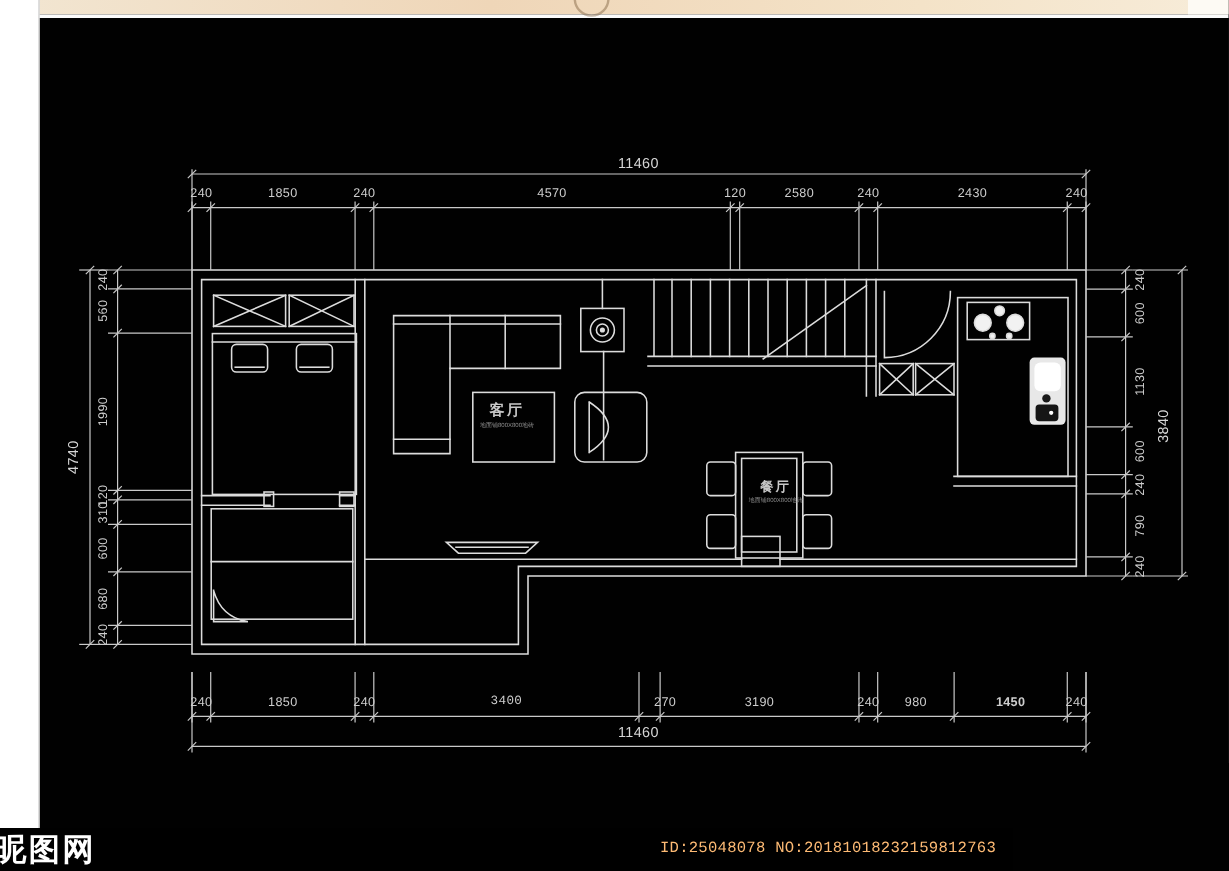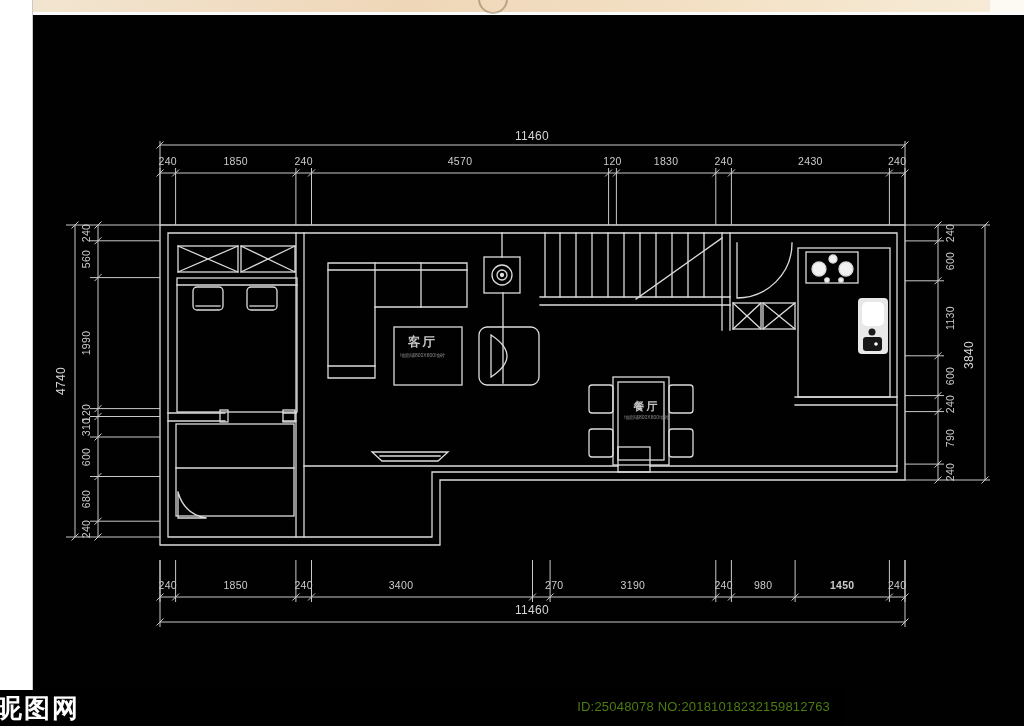--- a/index.html
+++ b/index.html
@@ -21,21 +21,21 @@
   .dim.v{transform:translate(-50%,-50%) rotate(-90deg);}
   .dim.big{font-size:12px;color:#d6d6d6;}
   .room-label{position:absolute;display:flex;flex-direction:column;line-height:1.1;text-align:center;}
   .rname{font-size:12.5px;letter-spacing:2px;color:#c6c6c6;font-weight:bold;}
   .rnote{font-size:5px;color:#8d8d8d;margin-top:3px;letter-spacing:0;filter:blur(.3px);}
   .footer{position:absolute;left:0;top:690px;width:844px;height:36px;background:#000;z-index:6;
           display:flex;align-items:center;}
   .logo-cn{font-size:26px;font-weight:bold;color:#fff;letter-spacing:2px;margin-left:-4px;
            font-family:"DejaVu Sans",sans-serif;}
   .logo-url{font-size:21px;font-weight:bold;color:#fff;margin-left:10px;letter-spacing:.5px;}
-  .image-id{position:absolute;right:14px;top:9px;font-size:13px;color:#4d7c0f;letter-spacing:.2px;}
+  .image-id{position:absolute;right:14px;top:9px;font-size:13px;color:#fdba74;letter-spacing:.2px;font-family:Liberation Mono, monospace;}
 </style>
 </head>
 <body>
 
 <div class="stage">
 
   <div class="canvas">
     <svg width="1024" height="726" viewBox="0 0 1024 726">
       <g stroke="#dcdcdc" stroke-width="1.3" fill="none" stroke-linecap="square">
 
@@ -230,28 +230,28 @@
       <div class="room-label" style="left:624px;top:400px">
         <span class="rname" style="font-size:11px">餐厅</span>
         <span class="rnote">地面铺800X800地砖</span>
       </div>
     <span class="dim big" style="left: 532px; top: 136px;">11460</span>
         <span class="dim" style="left: 167.8px; top: 161px;">240</span>
         <span class="dim" style="left: 235.7px; top: 161px;">1850</span>
         <span class="dim" style="left: 303.7px; top: 161px;">240</span>
         <span class="dim" style="left: 460px; top: 161px;">4570</span>
         <span class="dim" style="left: 612.5px; top: 161px;">120</span>
-        <span class="dim" style="left: 666.1px; top: 161px;">1830</span>
+        <span class="dim" style="left: 666.1px; top: 161px;">2580</span>
         <span class="dim" style="left: 723.6px; top: 161px;">240</span>
         <span class="dim" style="left: 810.4px; top: 161px;">2430</span>
         <span class="dim" style="left: 897.2px; top: 161px;">240</span>
         <span class="dim" style="left: 167.8px; top: 585px;">240</span>
         <span class="dim" style="left: 235.7px; top: 585px;">1850</span>
         <span class="dim" style="left: 303.7px; top: 585px;">240</span>
-        <span class="dim" style="left: 401px; top: 585px;">3400</span>
+        <span class="dim" style="left: 422px; top: 585px; font-family: Liberation Mono, monospace;">3400</span>
         <span class="dim" style="left: 541.3px; top: 585px; padding-left: 26px;">270</span>
         <span class="dim" style="left: 632.9px; top: 585px;">3190</span>
         <span class="dim" style="left: 723.6px; top: 585px;">240</span>
         <span class="dim" style="left: 763.2px; top: 585px;">980</span>
         <span class="dim" style="left: 842.2px; top: 585px; font-weight: bold;">1450</span>
         <span class="dim" style="left: 897.2px; top: 585px;">240</span>
         <span class="dim big" style="left: 532px; top: 610px;">11460</span>
         <span class="dim v" style="left: 86px; top: 232.9px;">240</span>
         <span class="dim v" style="left: 86px; top: 259.2px;">560</span>
         <span class="dim v" style="left: 86px; top: 343.1px;">1990</span>

